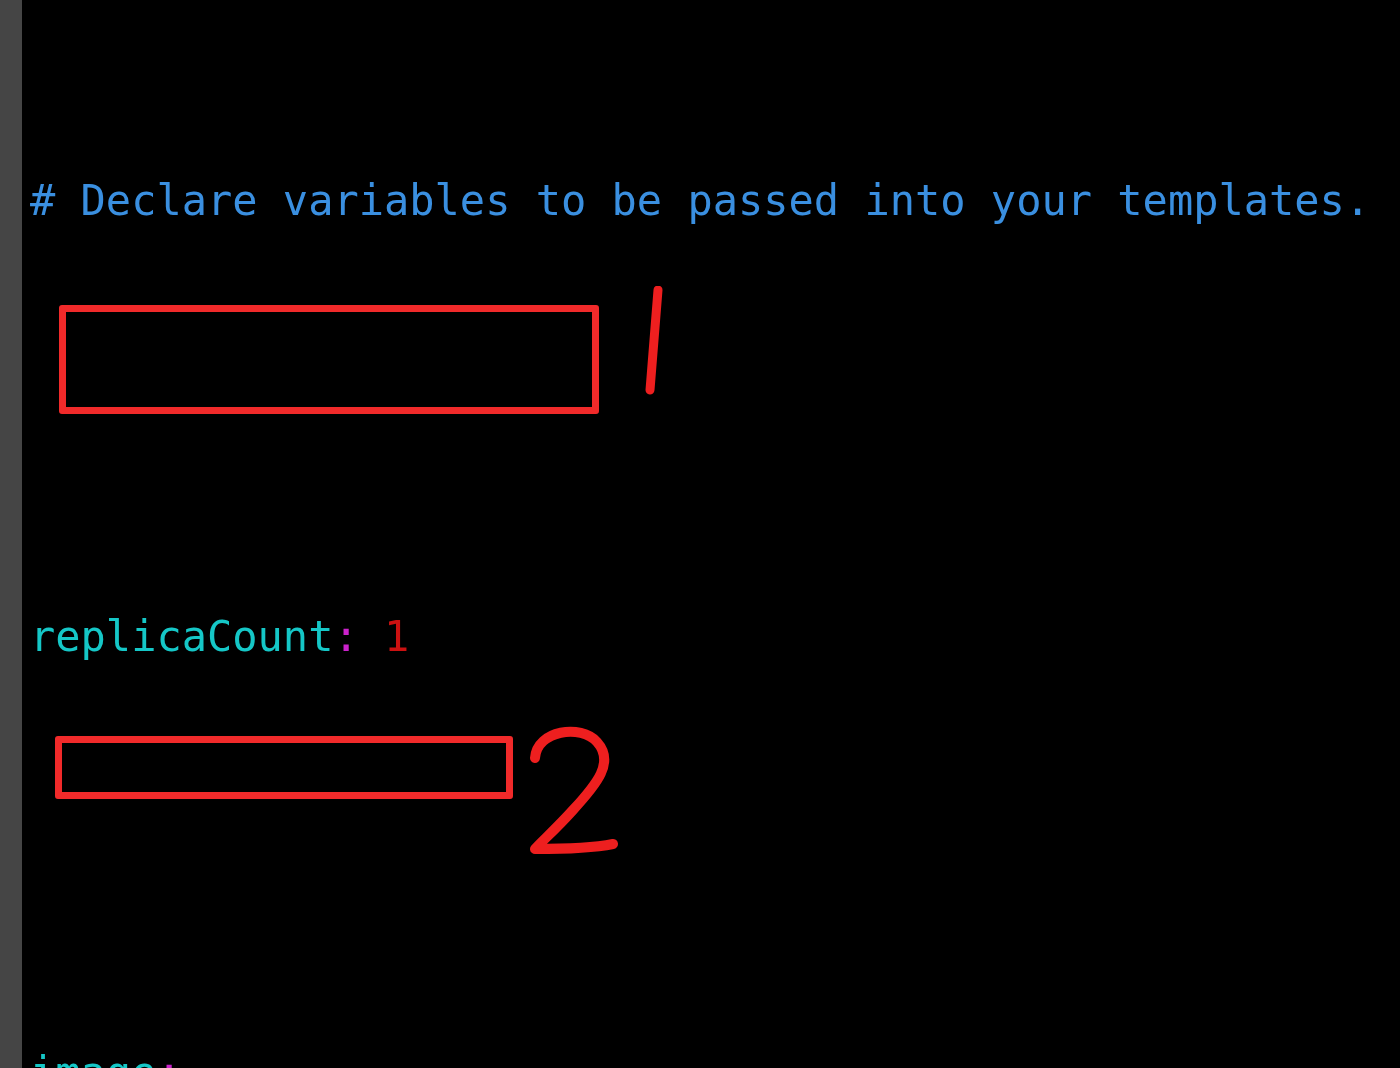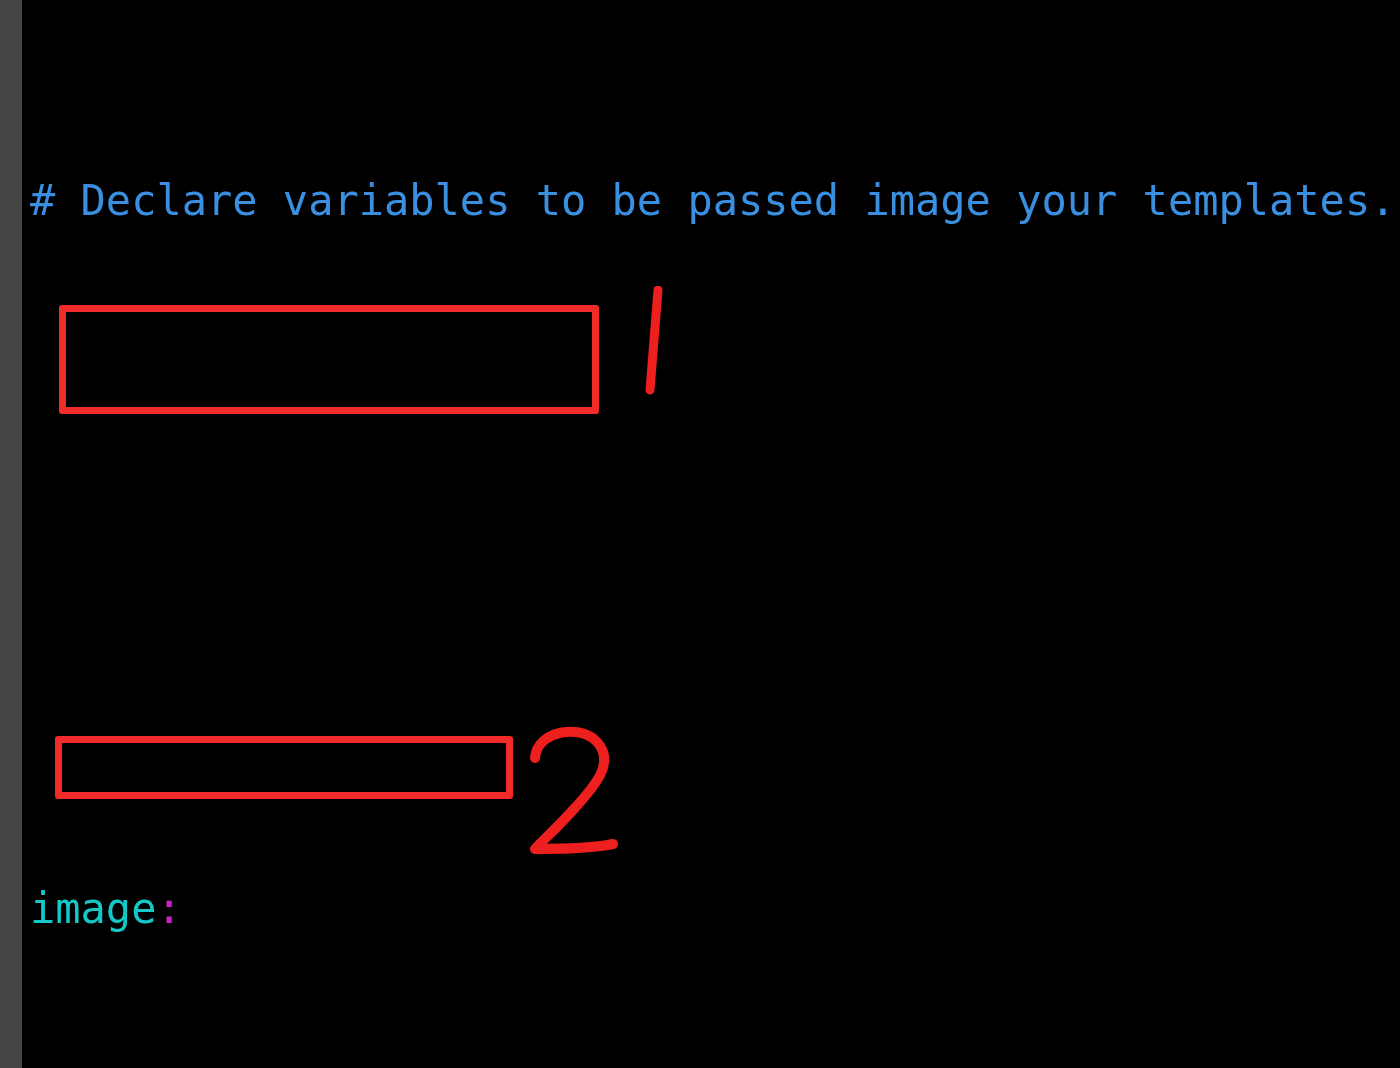--- a/index.html
+++ b/index.html
@@ -79,24 +79,25 @@
 </style>
 </head>
 <body>
 
 <div id="screen">
 
   <div id="gutter"></div>
 
   <div id="code">
 
-    <div class="line"><span class="cm"># Declare variables to be passed image your templates.</span></div>
+    <div class="line"><span class="cm"># Declare variables to be passed into your templates.</span></div>
 
     <div class="line">&nbsp;</div>
 
+    <div class="line"><span class="key">replicaCount</span><span class="col">:</span> <span class="num">1</span></div>
 
     <div class="line">&nbsp;</div>
 
     <div class="line"><span class="key">image</span><span class="col">:</span></div>
 
     
 
     
 
     

